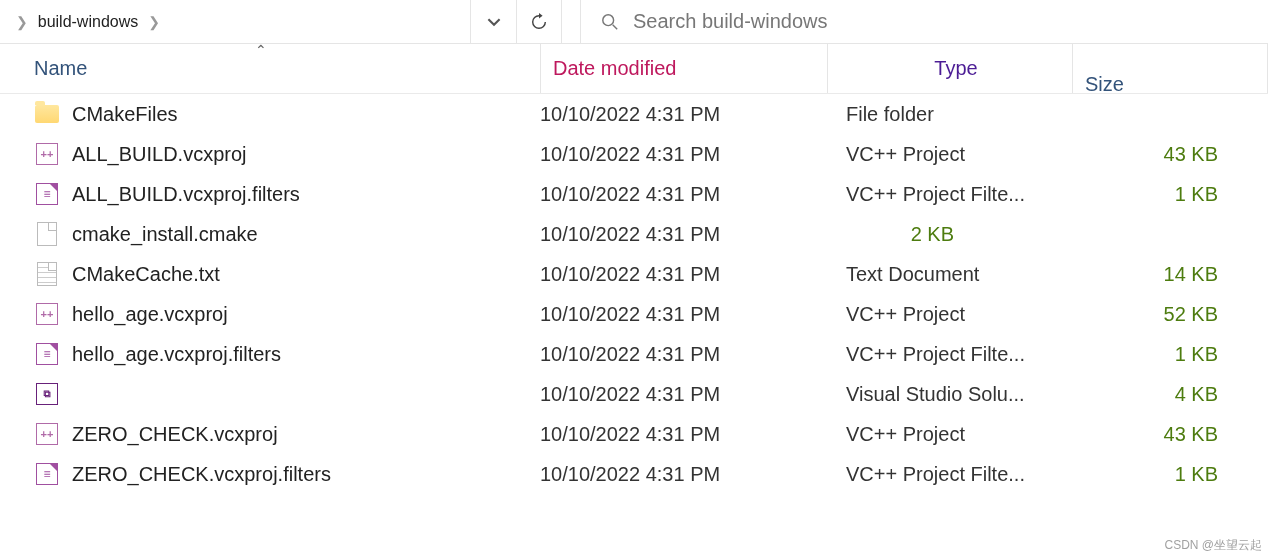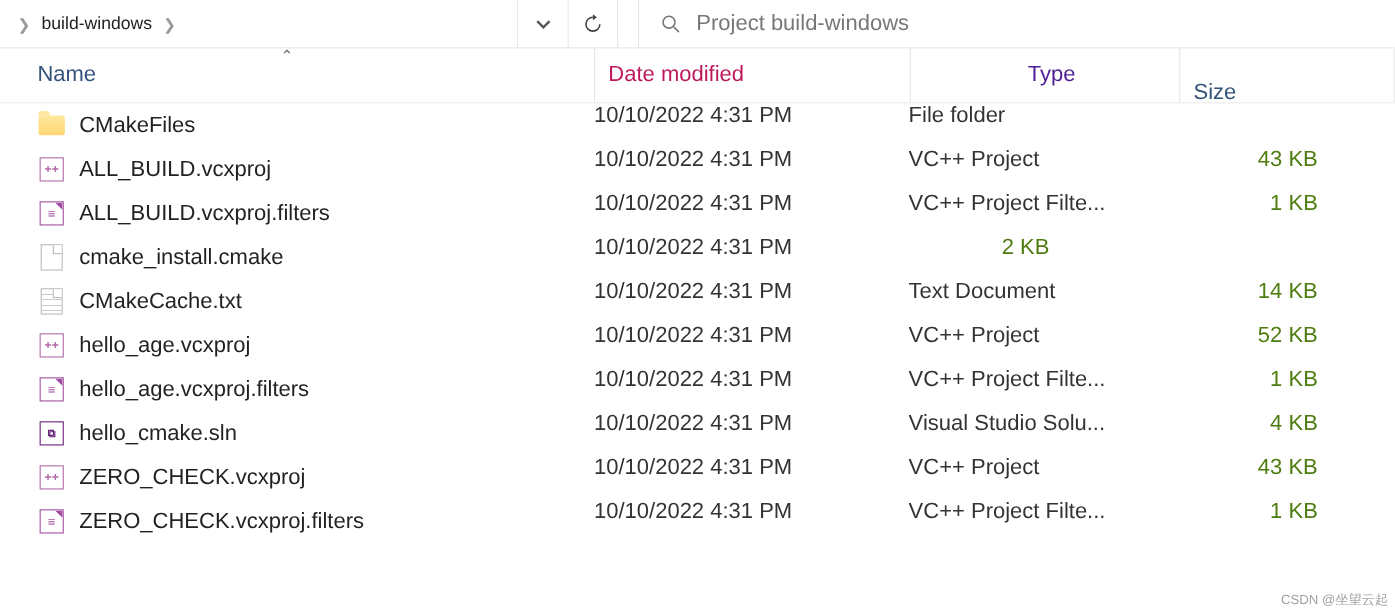--- a/index.html
+++ b/index.html
@@ -68,26 +68,27 @@
   .col-size   { flex: 1; color: #33537a; margin-top: 32px; }
   .sort-caret {
     position: absolute;
     top: -2px;
     left: 255px;
     color: #666;
     font-size: 14px;
   }
   .row {
     display: flex;
+    align-items: center;
     height: 40px;
     padding-left: 34px;
   }
   .cell-name { width: 506px; display: flex; align-items: center; gap: 12px; }
   .cell-date { width: 286px; color: #333; }
-  .cell-type { width: 244px; color: #333; white-space: nowrap; overflow: hidden; text-overflow: ellipsis; padding-right: 20px;}
+  .cell-type { width: 244px; color: #333; white-space: nowrap; overflow: hidden; text-overflow: ellipsis; padding-right: 20px; margin-left: 20px;}
   .cell-size { width: 140px; text-align: right; padding-right: 12px; color: #4d7c0f; }
   .fname { color: #222; }
   .icon-wrap {
     width: 26px;
     height: 26px;
     display: flex;
     align-items: center;
     justify-content: center;
     flex-shrink: 0;
   }
@@ -171,21 +172,21 @@
         <path d="M10 3 a7 7 0 1 0 7 7" stroke="#444" stroke-width="1.6" fill="none"></path>
         <path d="M10 0 L10 6 L14 3 Z" fill="#444"></path>
       </svg>
   </div>
   <div class="spacer-small"></div>
   <div class="searchbox">
     <svg width="18" height="18" viewBox="0 0 20 20">
         <circle cx="8" cy="8" r="6" stroke="#777" stroke-width="1.6" fill="none"></circle>
         <line x1="13" y1="13" x2="18" y2="18" stroke="#777" stroke-width="1.6"></line>
       </svg>
-    <span class="search-text">Project build-windows</span>
+    <span class="search-text">Search build-windows</span>
   </div>
 </div>
 
 <div class="header-row">
   <span class="sort-caret">⌃</span>
   <div class="col-name">
       <span>Name</span>
     </div>
   <div class="vsep"></div>
   <div class="col-date" style="padding-left:12px">Date modified</div>
@@ -271,21 +272,20 @@
       </div>
       <div class="cell-date">10/10/2022 4:31 PM</div>
       <div class="cell-type">VC++ Project Filte...</div>
       <div class="cell-size">1 KB</div>
     </div>
     <div class="row">
       <div class="cell-name">
         <div class="icon-wrap">
           <div class="ico-sln">⧉</div>
         </div>
-        <span class="fname">hello_cmake.sln</span>
       </div>
       <div class="cell-date">10/10/2022 4:31 PM</div>
       <div class="cell-type">Visual Studio Solu...</div>
       <div class="cell-size">4 KB</div>
     </div>
     <div class="row">
       <div class="cell-name">
         <div class="icon-wrap">
           <div class="ico-vcx">++</div>
         </div>

